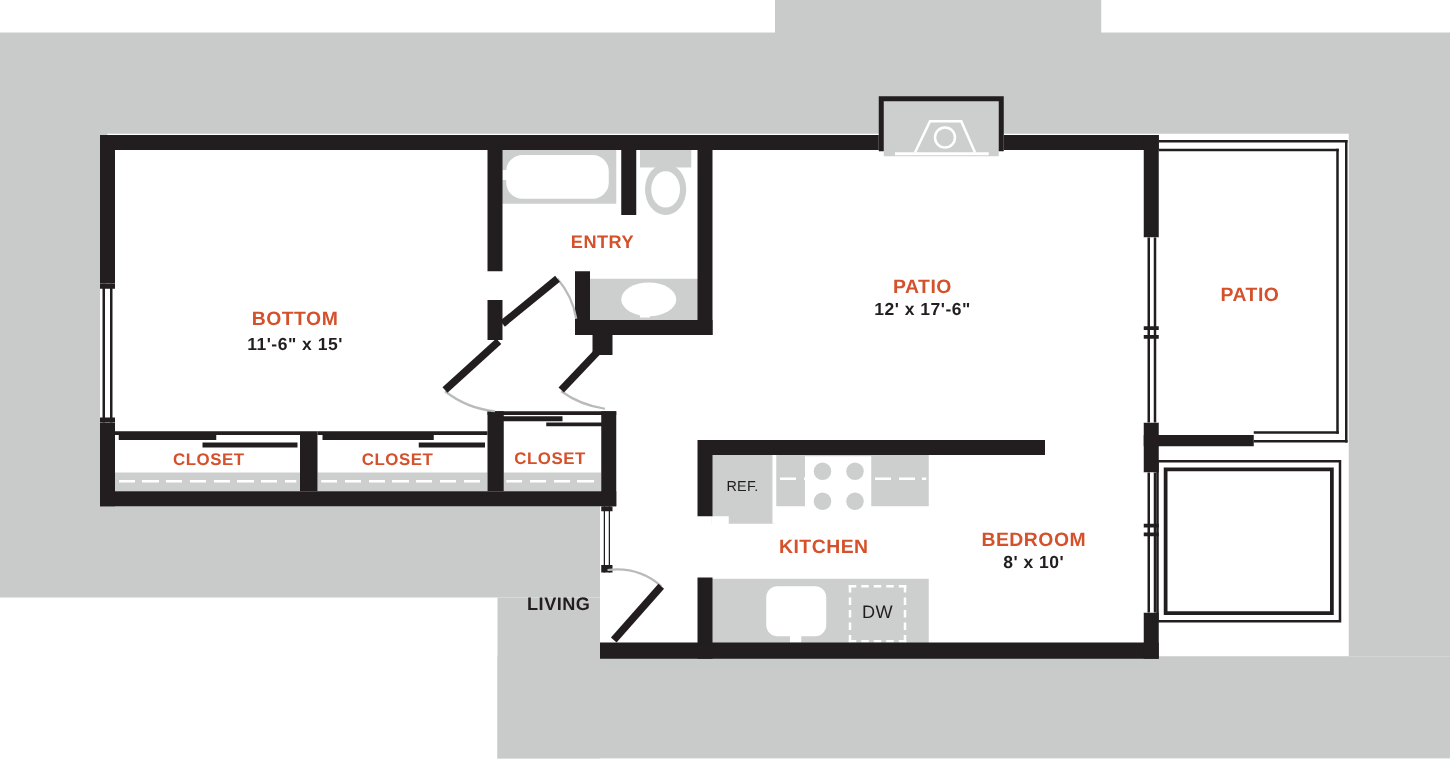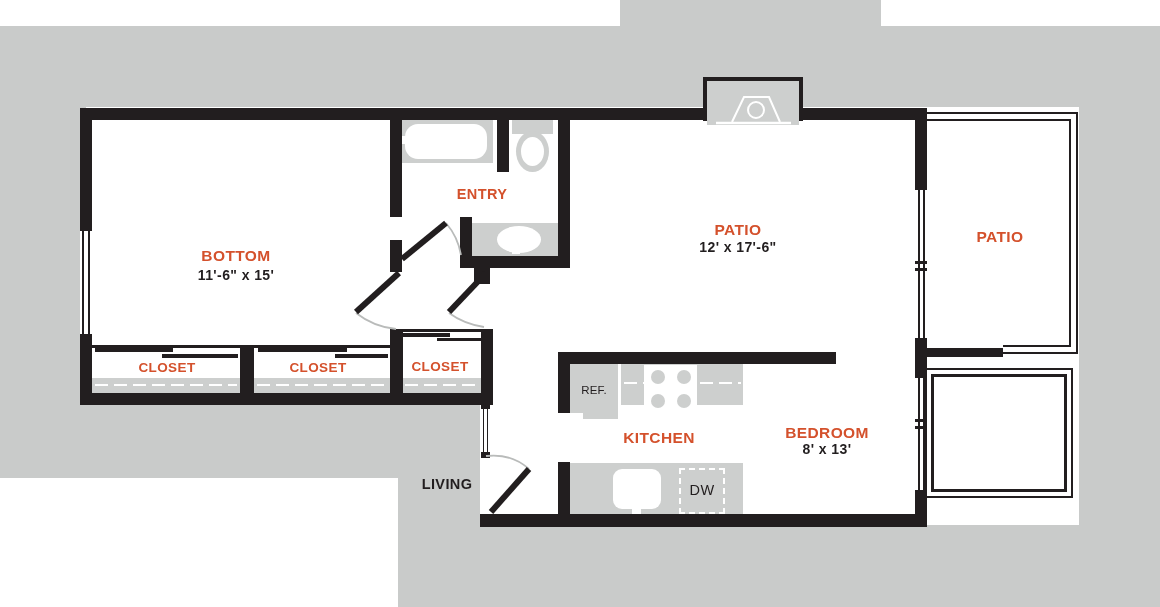--- a/index.html
+++ b/index.html
@@ -163,21 +163,21 @@
 
   <div class="lbl" style="left:925px;top:228px;width:150px;font-size:15.5px;">PATIO</div>
 
   <div class="lbl" style="left:92px;top:360px;width:150px;font-size:13.5px;">CLOSET</div>
   <div class="lbl" style="left:243px;top:360px;width:150px;font-size:13.5px;">CLOSET</div>
   <div class="lbl" style="left:365px;top:359px;width:150px;font-size:13.5px;">CLOSET</div>
 
   <div class="lbl" style="left:584px;top:429px;width:150px;font-size:15.5px;">KITCHEN</div>
 
   <div class="lbl" style="left:752px;top:424px;width:150px;font-size:15.5px;">BEDROOM</div>
-  <div class="lbl dim" style="left:752px;top:442px;width:150px;font-size:14px;">8' x 13'</div>
+  <div class="lbl dim" style="left:752px;top:442px;width:150px;font-size:14px;">8' x 10'</div>
 
 
   <div class="lbl blk" style="left:406px;top:476px;width:82px;font-size:14.5px;">LIVING</div>
 
   <div class="lbl blk" style="left:570px;top:384px;width:48px;font-size:11.5px;letter-spacing:.2px;font-weight:normal;">REF.</div>
   <div class="lbl blk" style="left:679px;top:482px;width:46px;font-size:14.5px;font-weight:normal;">DW</div>
 
 </div>
 
 </body></html>

